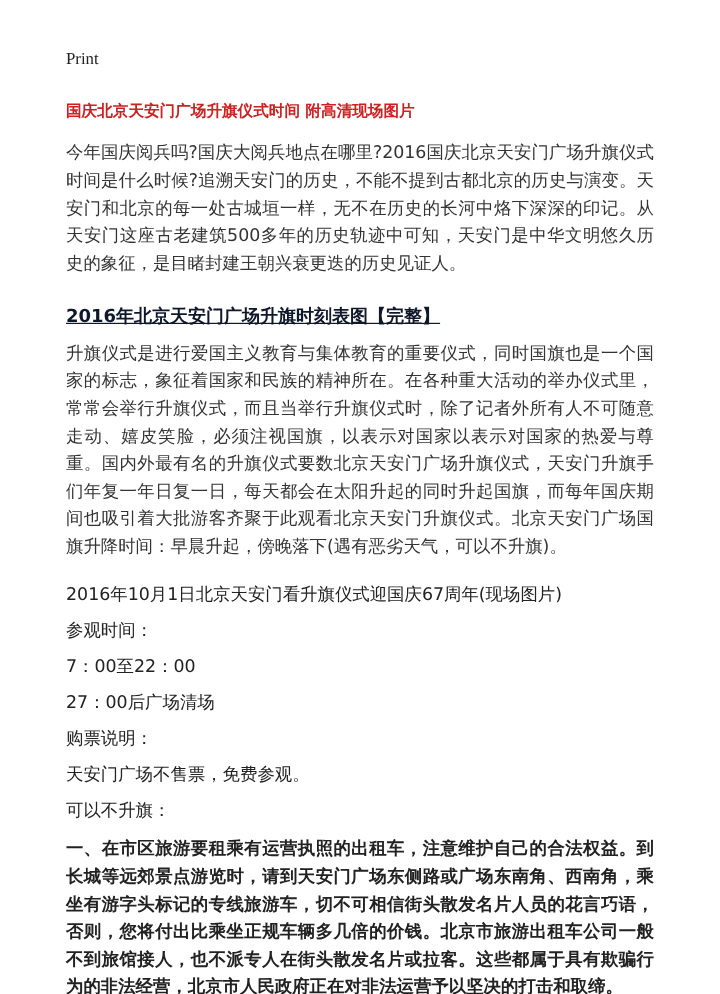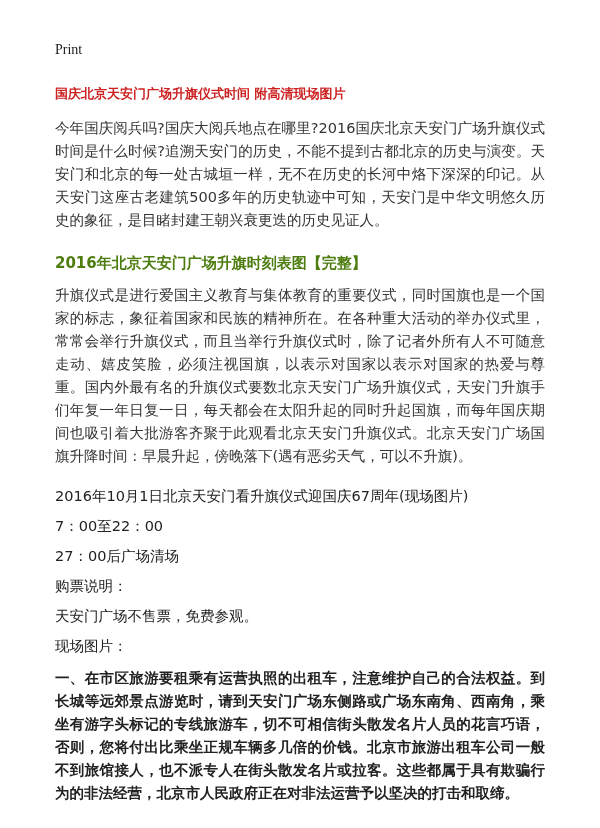--- a/index.html
+++ b/index.html
@@ -43,22 +43,23 @@
     margin: 12px 0 0 0;
     font-size: 14.5px;
     line-height: 23px;
     text-align: justify;
     color: #333333;
   }
   .section-heading {
     margin: 22px 0 0 0;
     font-size: 15px;
     font-weight: bold;
-    color: #4d7c0f;
+    color: #0f172a;
     line-height: 18px;
+    text-decoration: underline;
   }
   .bold-line {
     margin: 13px 0 0 0;
     font-size: 14.5px;
     font-weight: normal;
     line-height: 17px;
     color: #222222;
   }
   .bold-line.caption {
     margin-top: 20px;
@@ -80,26 +81,27 @@
 
 
   <p class="para">今年国庆阅兵吗?国庆大阅兵地点在哪里?2016国庆北京天安门广场升旗仪式时间是什么时候?追溯天安门的历史，不能不提到古都北京的历史与演变。天安门和北京的每一处古城垣一样，无不在历史的长河中烙下深深的印记。从天安门这座古老建筑500多年的历史轨迹中可知，天安门是中华文明悠久历史的象征，是目睹封建王朝兴衰更迭的历史见证人。</p>
 
   <h2 class="section-heading">2016年北京天安门广场升旗时刻表图【完整】</h2>
 
   <p class="para">升旗仪式是进行爱国主义教育与集体教育的重要仪式，同时国旗也是一个国家的标志，象征着国家和民族的精神所在。在各种重大活动的举办仪式里，常常会举行升旗仪式，而且当举行升旗仪式时，除了记者外所有人不可随意走动、嬉皮笑脸，必须注视国旗，以表示对国家以表示对国家的热爱与尊重。国内外最有名的升旗仪式要数北京天安门广场升旗仪式，天安门升旗手们年复一年日复一日，每天都会在太阳升起的同时升起国旗，而每年国庆期间也吸引着大批游客齐聚于此观看北京天安门升旗仪式。北京天安门广场国旗升降时间：早晨升起，傍晚落下(遇有恶劣天气，可以不升旗)。</p>
 
   <p class="bold-line caption">2016年10月1日北京天安门看升旗仪式迎国庆67周年(现场图片)</p>
 
+  <p class="bold-line">参观时间：</p>
 
   <p class="bold-line">7：00至22：00</p>
 
   <p class="bold-line">27：00后广场清场</p>
 
   <p class="bold-line">购票说明：</p>
 
   <p class="bold-line">天安门广场不售票，免费参观。</p>
 
-  <p class="bold-line">现场图片：</p>
+  <p class="bold-line">可以不升旗：</p>
 
   <p class="para bold">一、在市区旅游要租乘有运营执照的出租车，注意维护自己的合法权益。到长城等远郊景点游览时，请到天安门广场东侧路或广场东南角、西南角，乘坐有游字头标记的专线旅游车，切不可相信街头散发名片人员的花言巧语，否则，您将付出比乘坐正规车辆多几倍的价钱。北京市旅游出租车公司一般不到旅馆接人，也不派专人在街头散发名片或拉客。这些都属于具有欺骗行为的非法经营，北京市人民政府正在对非法运营予以坚决的打击和取缔。</p>
 
 </div>
 
 </body></html>

